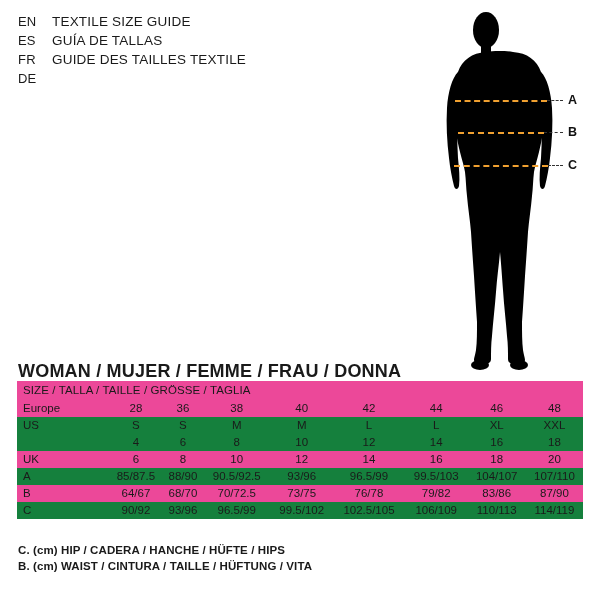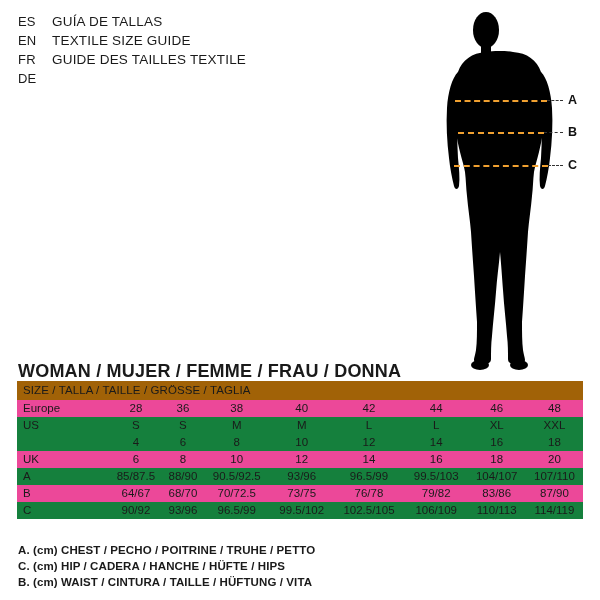--- a/index.html
+++ b/index.html
@@ -86,21 +86,21 @@
     font-size: 11.5px;
   }
   #size-table td, #size-table th {
     padding: 0;
     height: 17px;
     line-height: 17px;
     text-align: center;
     font-weight: normal;
   }
   #size-table tr.header-row td {
-    background: #a16207;
+    background: #ec4899;
     text-align: left;
     padding-left: 6px;
     font-size: 11.5px;
     letter-spacing: 0.1px;
     height: 19px;
     line-height: 19px;
   }
   #size-table tr.shade td { background: #15803d; }
   #size-table tr.plain td { background: #ec4899; }
   #size-table td.rowlabel {
@@ -121,26 +121,26 @@
     height: 16px;
     line-height: 16px;
     letter-spacing: 0.1px;
   }
 </style>
 </head>
 <body>
 
 <div id="lang-block">
   <div class="lang-row">
+    <span class="lang-code">EN</span>
+    <span class="lang-title">TEXTILE SIZE GUIDE</span>
+  </div>
+  <div class="lang-row">
     <span class="lang-code">ES</span>
     <span class="lang-title">GUÍA DE TALLAS</span>
-  </div>
-  <div class="lang-row">
-    <span class="lang-code">EN</span>
-    <span class="lang-title">TEXTILE SIZE GUIDE</span>
   </div>
   <div class="lang-row">
     <span class="lang-code">FR</span>
     <span class="lang-title">GUIDE DES TAILLES TEXTILE</span>
   </div>
   <div class="lang-row">
     <span class="lang-code">DE</span>
   </div>
 </div>
 
@@ -300,16 +300,15 @@
       <td>99.5/102</td>
       <td>102.5/105</td>
       <td>106/109</td>
       <td>110/113</td>
       <td>114/119</td>
     </tr>
   </tbody>
 </table>
 
 <div id="legend">
-  <div>A. (cm) CHEST / PECHO / POITRINE / TRUHE / PETTO</div>
   <div>C. (cm) HIP / CADERA / HANCHE / HÜFTE / HIPS</div>
   <div>B. (cm) WAIST / CINTURA / TAILLE / HÜFTUNG / VITA</div>
 </div>
 
 </body></html>

